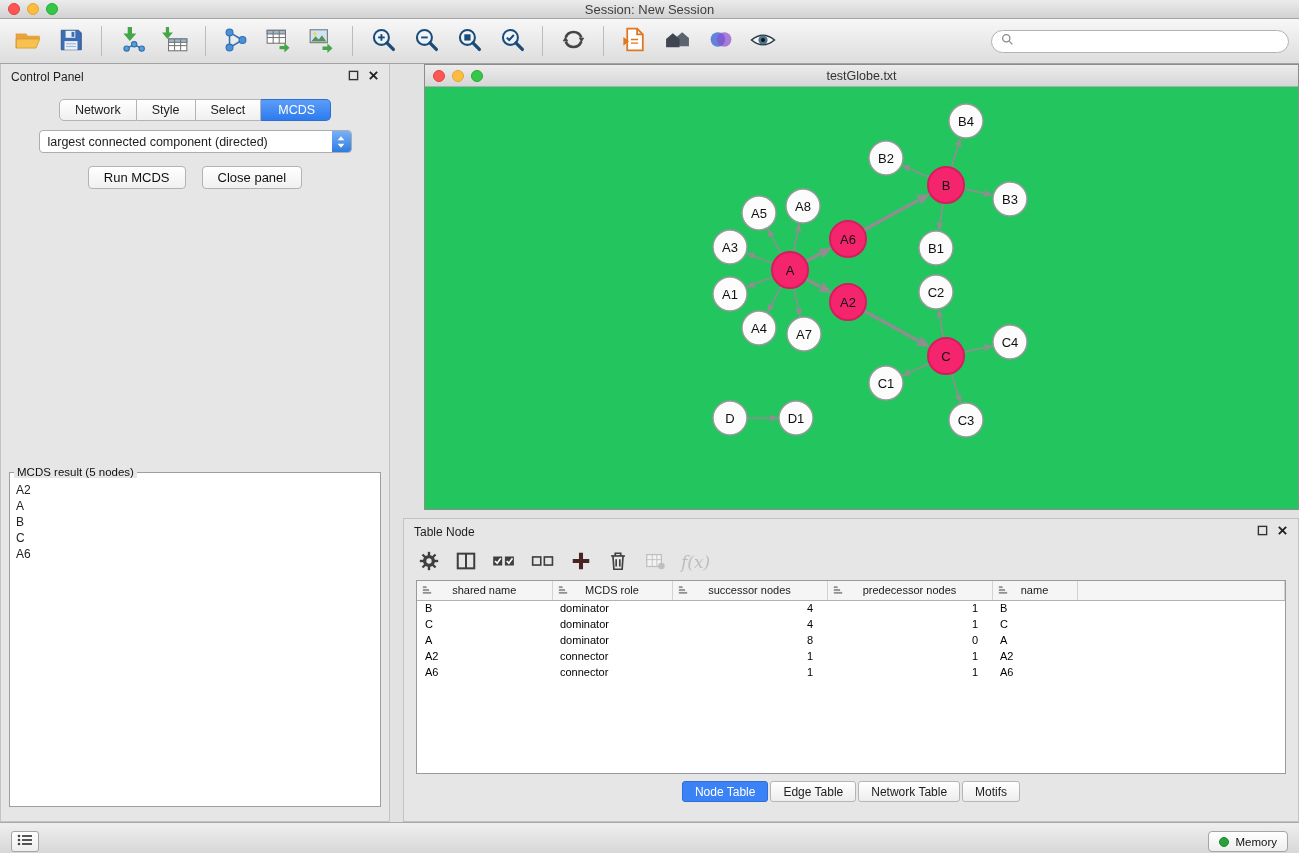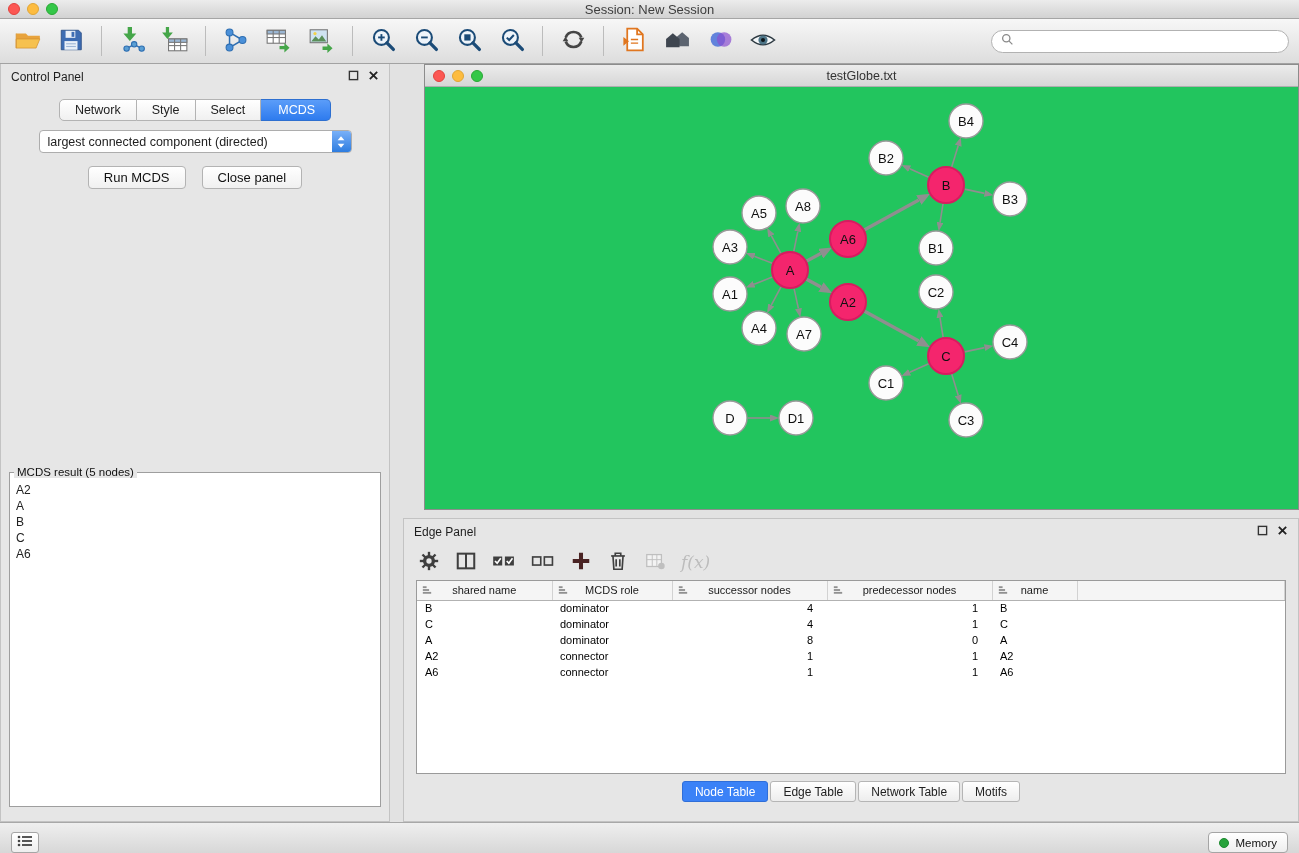--- a/index.html
+++ b/index.html
@@ -163,21 +163,21 @@
     background:linear-gradient(#ffffff,#ededed);
     border:1px solid #b5b5b5; border-radius:3px; cursor:pointer;
     font-family:"Liberation Sans", sans-serif; color:#222;
   }
   .tbl-tab.active { background:#3b82f7; color:#fff; border-color:#2f6ed8; }
   
   .statusbar {
     height:31px;
     background:linear-gradient(#efefef,#d7d7d7);
     border-top:1px solid #a8a8a8;
-    display:flex; align-items:flex-end; padding:0 11px;
+    display:flex; align-items:flex-start; padding:8px 11px;
   }
   .status-btn {
     width:28px; height:21px; border:1px solid #a5a5a5; border-radius:3px;
     background:linear-gradient(#ffffff,#eeeeee);
     display:flex; align-items:center; justify-content:center; cursor:pointer;
   }
   .memory-btn {
     margin-left:auto; height:21px; padding:0 10px;
     border:1px solid #a5a5a5; border-radius:4px;
     background:linear-gradient(#ffffff,#eeeeee);
@@ -522,21 +522,21 @@
         <span class="resize-grip">
             <svg width="12" height="12" viewBox="0 0 12 12">
               <path d="M11 3L3 11M11 7L7 11" stroke="#b5b5b5" stroke-width="1.4"></path>
             </svg>
           </span>
       </div>
     </div>
 
     <div class="table-panel">
       <div class="panel-header">
-        <span class="panel-title">Edge Panel</span>
+        <span class="panel-title">Table Node</span>
         <span class="spacer"></span>
         <button class="panel-btn">
             <span><svg width="11" height="11" viewBox="0 0 12 12">
                 <rect x="1.5" y="1.5" width="9" height="9" fill="none" stroke="#333" stroke-width="1.5"></rect>
               </svg></span>
           </button>
         <button class="panel-btn">
             <span><svg width="11" height="11" viewBox="0 0 12 12">
                 <path d="M2 2l8 8M10 2l-8 8" stroke="#222" stroke-width="2"></path>
               </svg></span>

